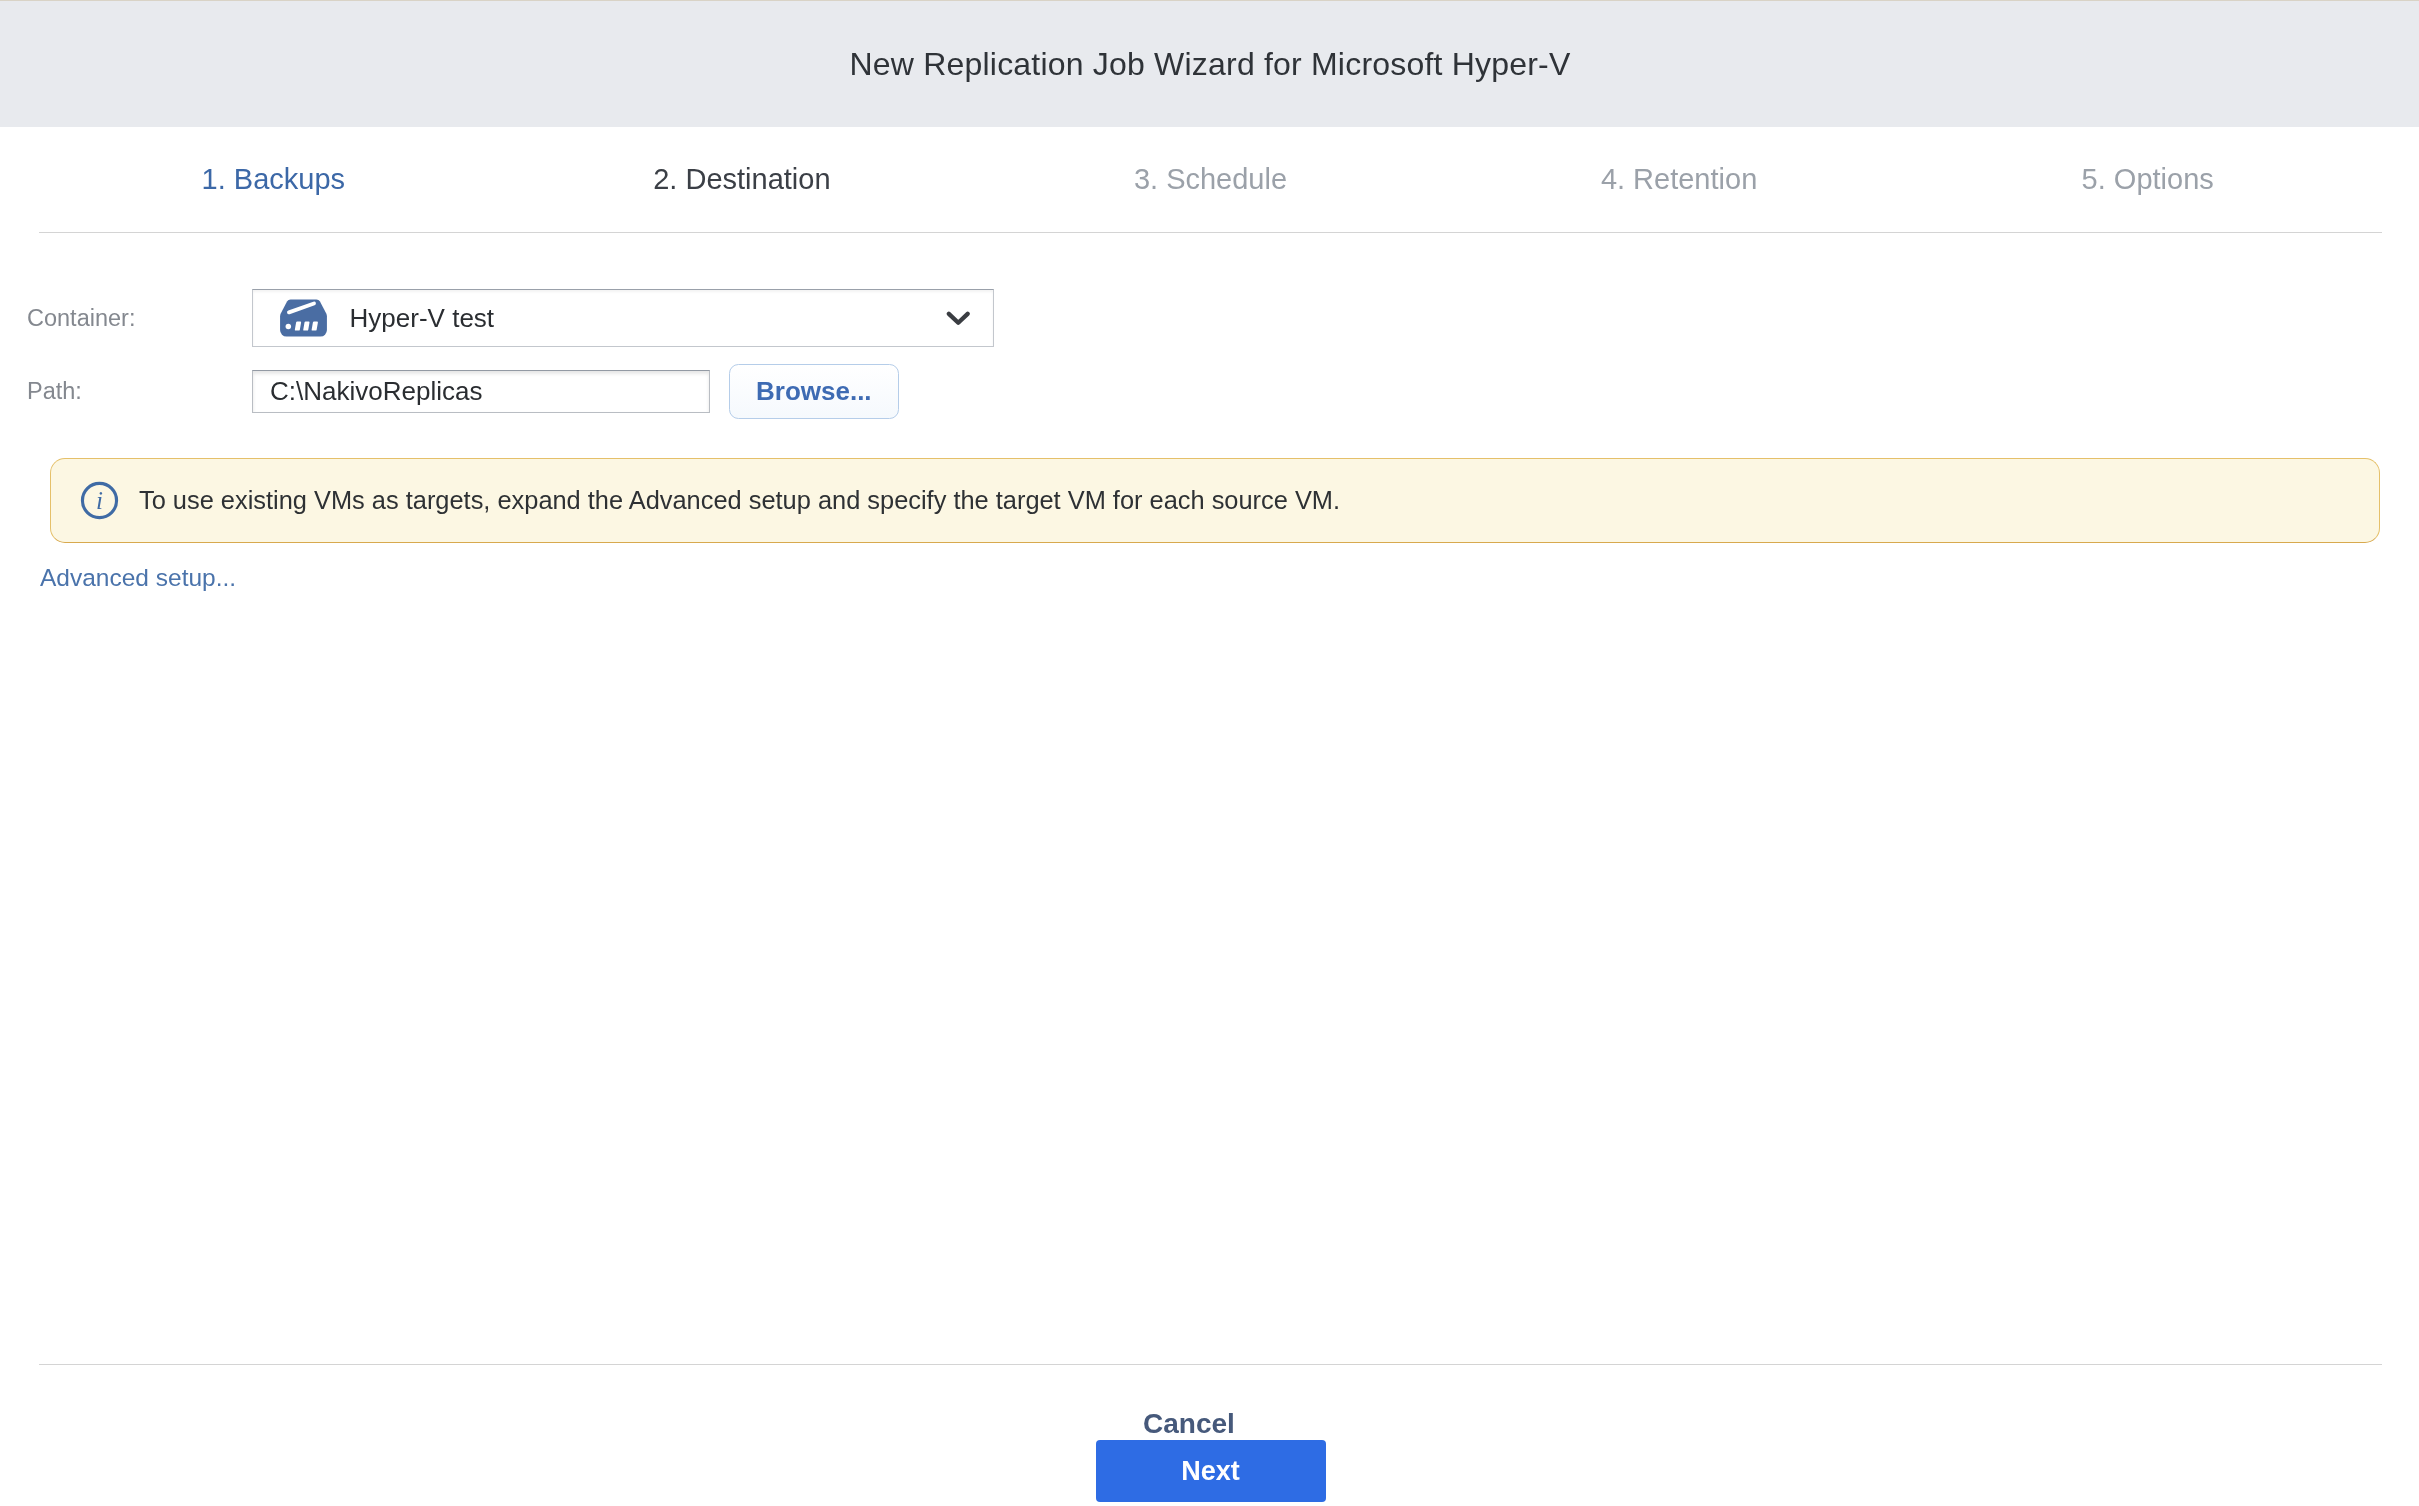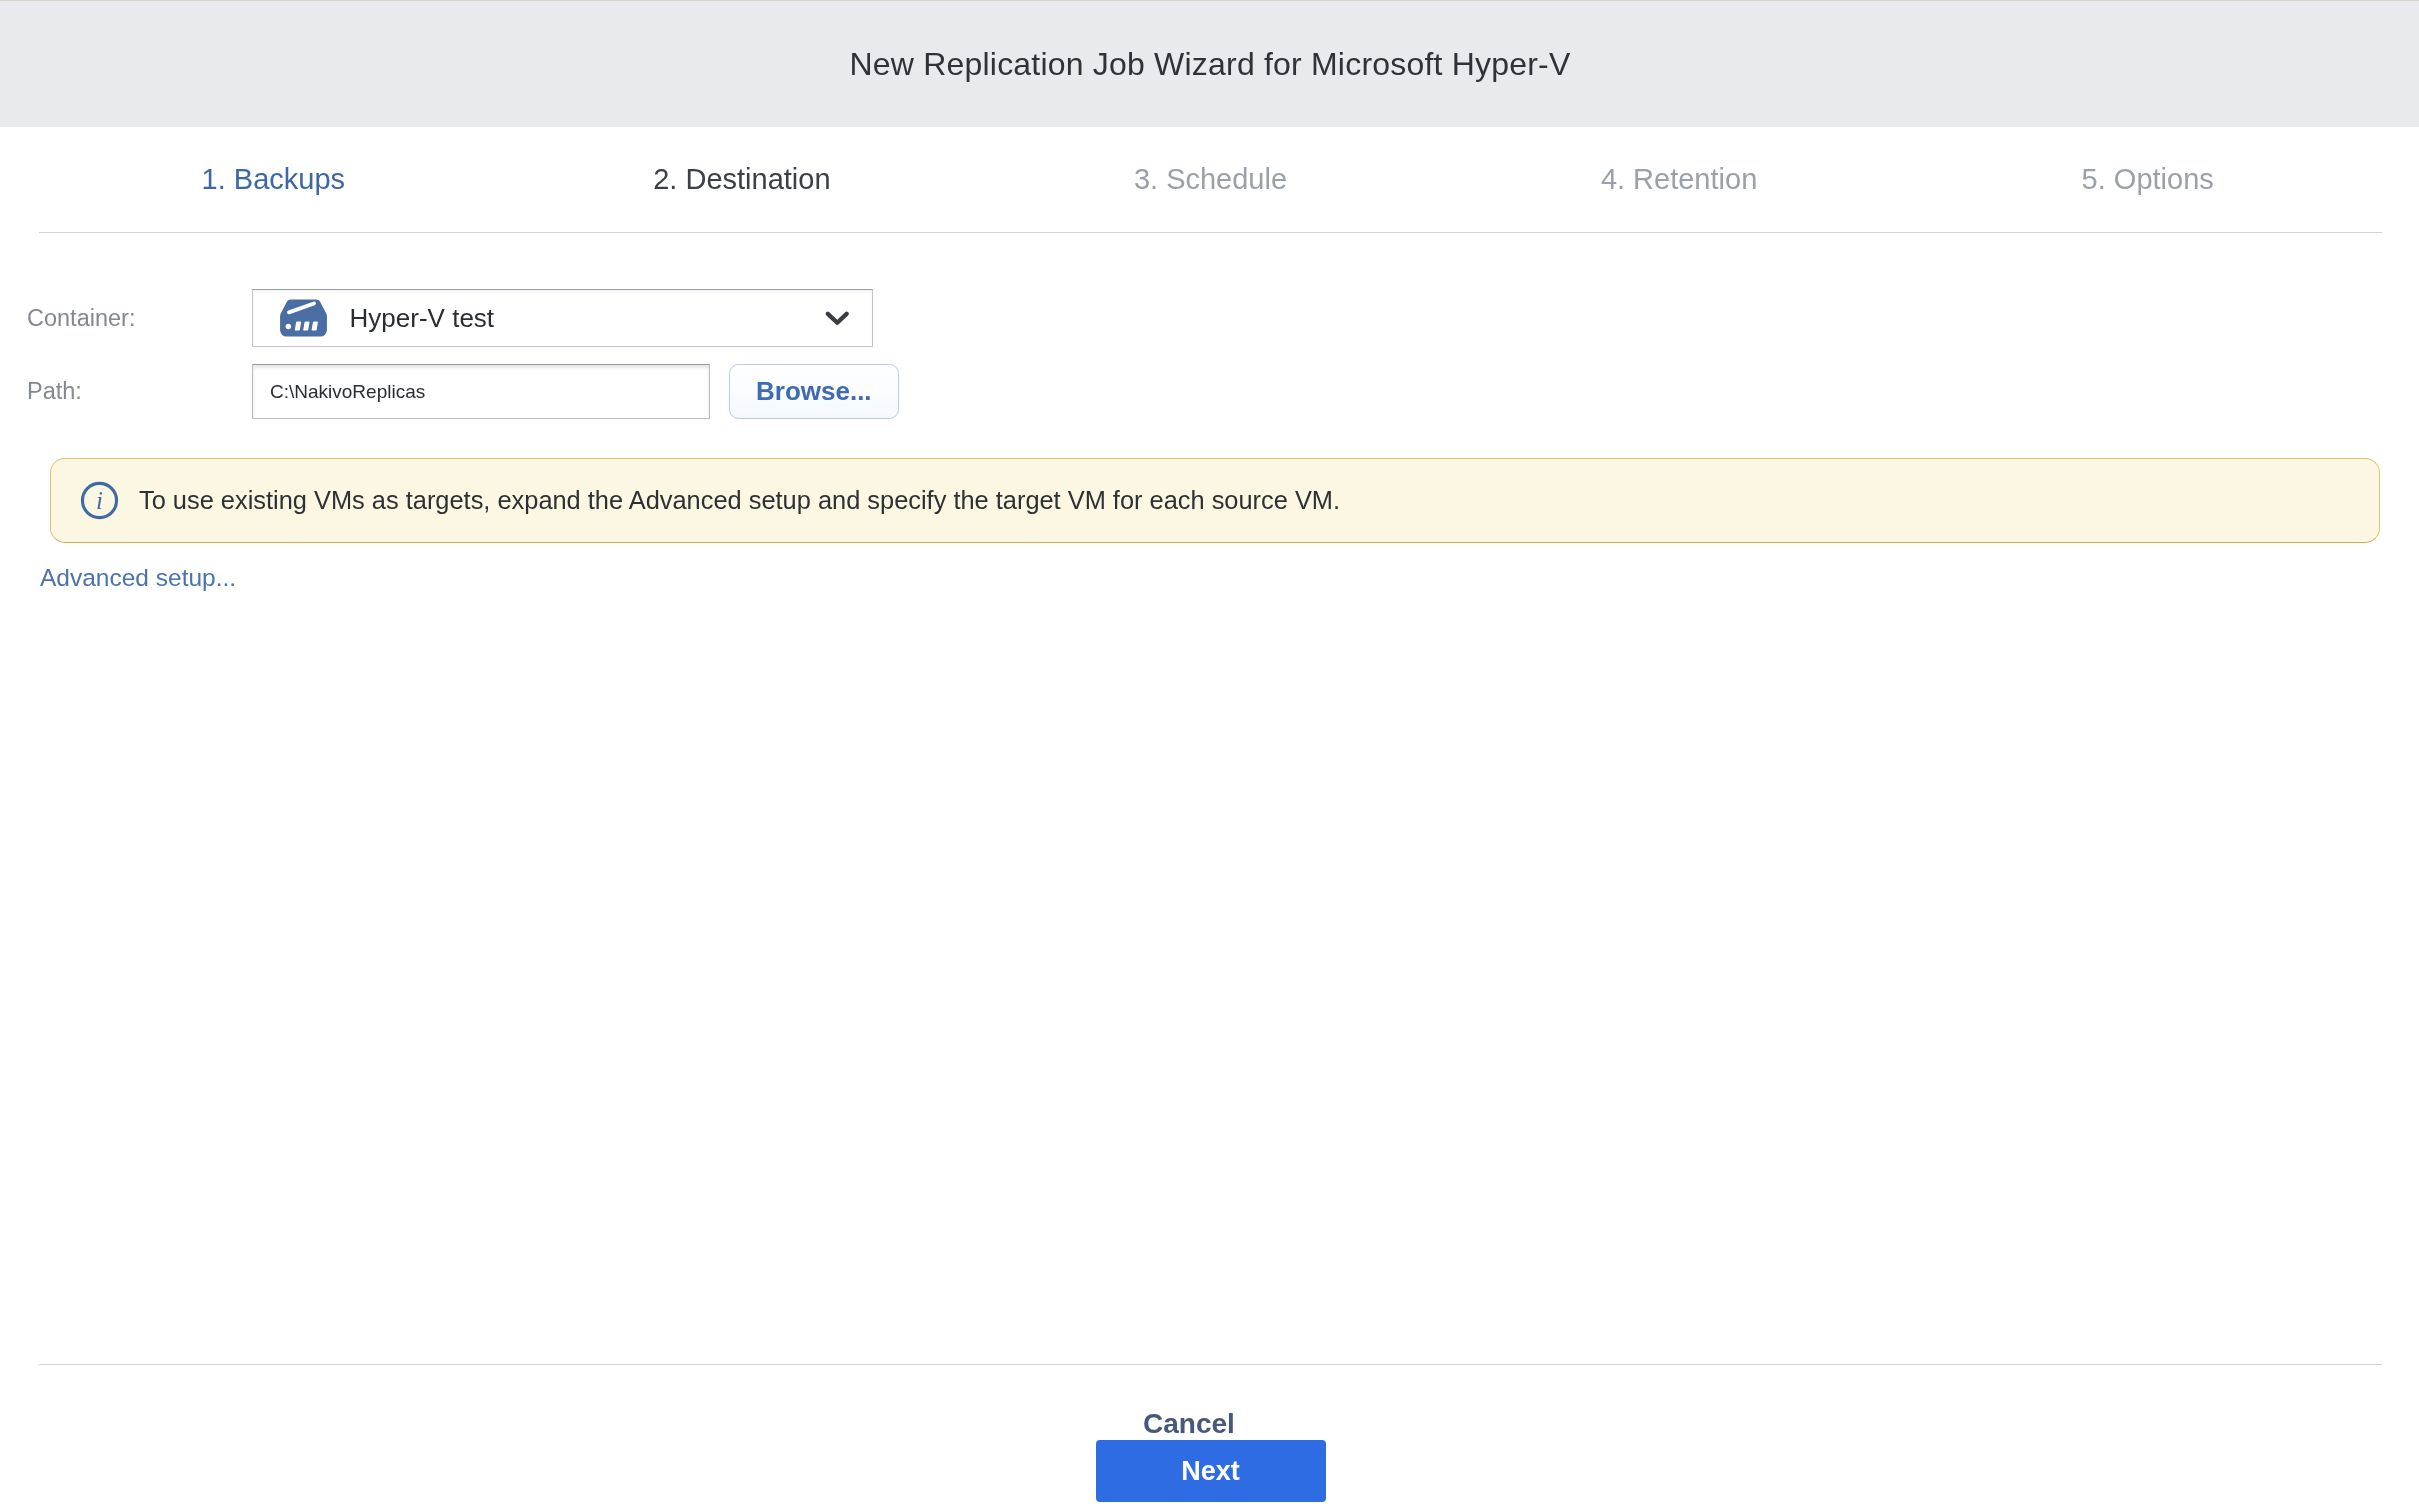--- a/index.html
+++ b/index.html
@@ -28,35 +28,35 @@
   .step.link    { color:#3c68a7; }
   .step.current { color:#3b3f46; }
   .step.upcoming{ color:#9ba1a9; }
 
   
   .form { margin-top:56px; margin-left:27px; }
   .form-row { display:flex; align-items:center; margin-bottom:17px; }
   .form-label { width:225px; font-size:23.5px; color:#84888f; }
 
   .select {
-    width:621px; height:58px; background:#ffffff;
+    width:742px; height:58px; background:#ffffff;
     border:0.9px solid #c3c7cd; border-top-color:#99a0aa;
     box-shadow:inset 0 1.9px 2.8px rgba(0,0,0,0.05);
     display:flex; align-items:center; padding:0 22.6px; cursor:pointer;
   }
   .select-text { font-size:26px; color:#2a2d31; margin-left:19px; }
   .select-placeholder { font-size:26px; color:#25282c; font-style:italic; margin-left:1.9px; }
   .chevron { margin-left:auto; display:flex; align-items:center; }
 
   .text-input {
-    width:458px; height:55px;
+    width:458px; height:43px;
     border:0.9px solid #b9bdc3; border-top-color:#939aa4;
     box-shadow:inset 0 2.8px 3.8px rgba(0,0,0,0.10);
     font-family:"Liberation Sans", sans-serif;
-    font-size:19px; color:#2a2d31; padding:0 17px; background:#ffffff;
+    font-size:26px; color:#2a2d31; padding:0 17px; background:#ffffff;
   }
   .browse-btn {
     margin-left:19px; height:55px; padding:0 26px;
     border:1.9px solid #b5cde9; border-radius:9.4px;
     background:linear-gradient(#ffffff,#f5f9fd);
     color:#3e6bb3; font-weight:bold; font-size:26px;
     font-family:"Liberation Sans", sans-serif; cursor:pointer;
   }
 
   

